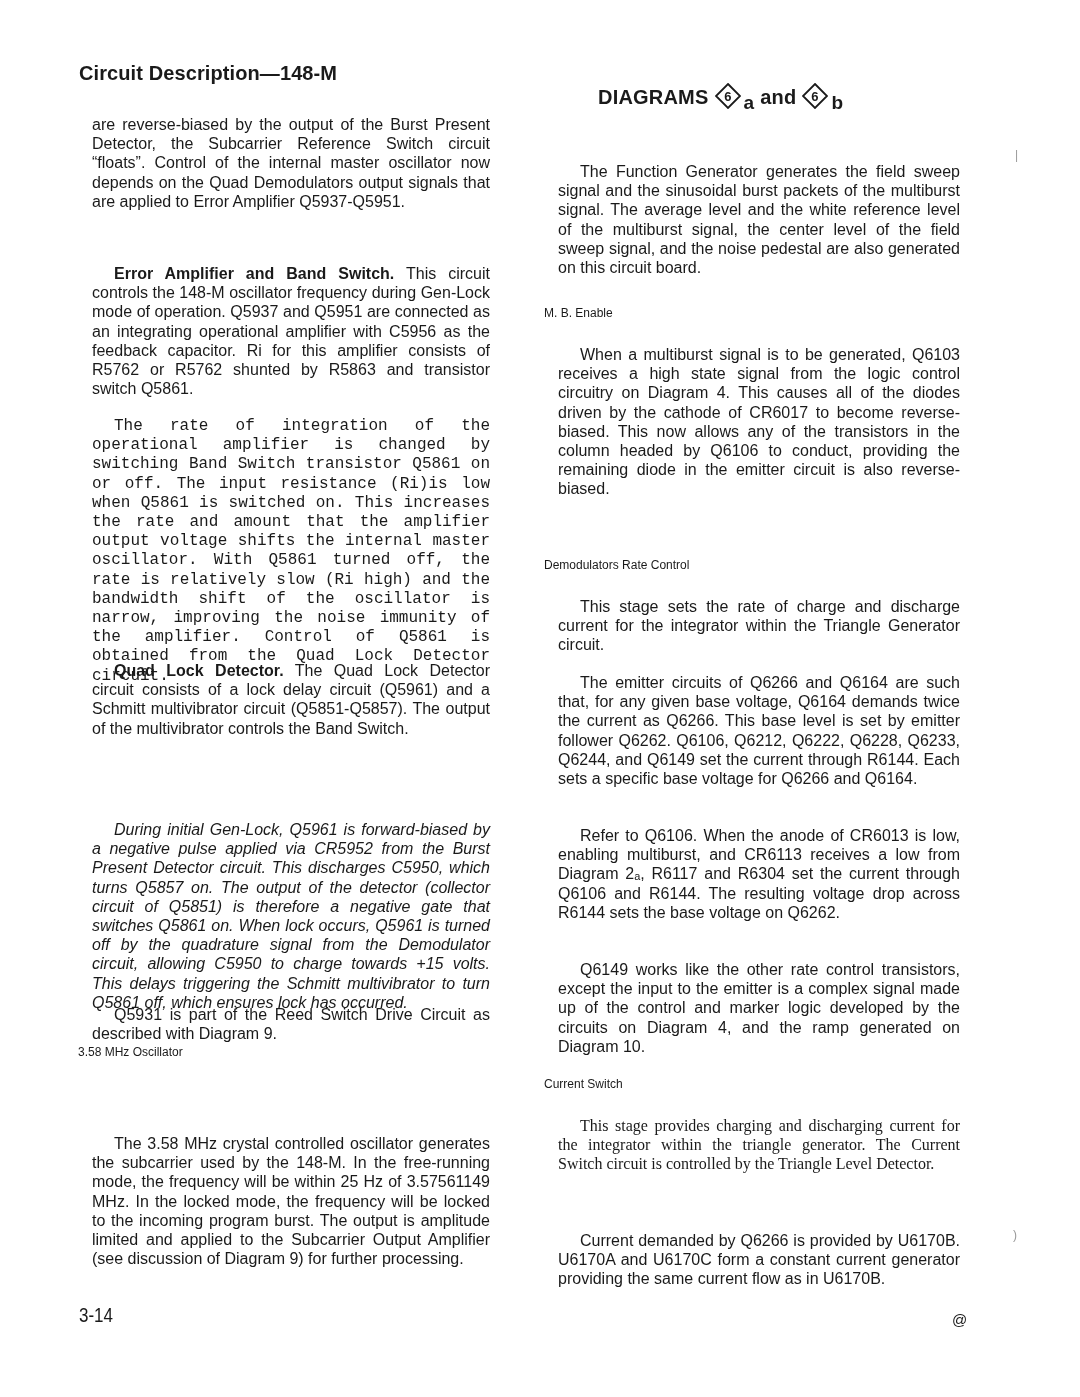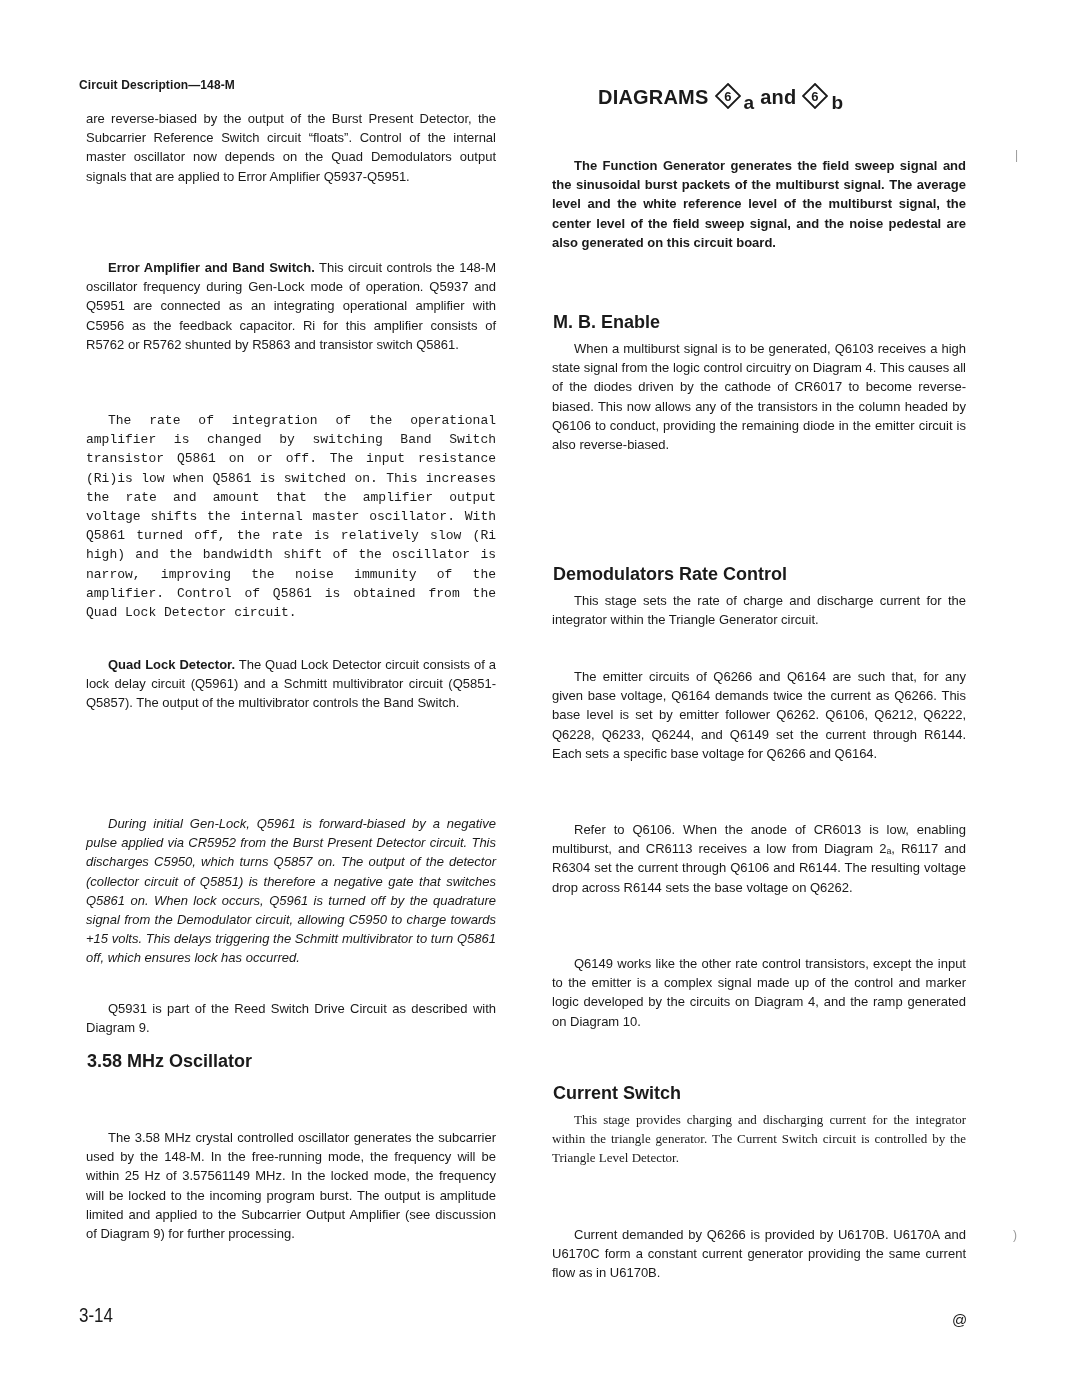--- a/index.html
+++ b/index.html
@@ -2,33 +2,33 @@
 <html><head>
 <meta charset="utf-8">
 <style>
   html, body { margin: 0; padding: 0; background: #ffffff; }
   body {
     width: 1080px; height: 1397px; position: relative; overflow: hidden;
     font-family: "Liberation Sans", sans-serif; color: #1a1a1a;
   }
   .page-header {
     position: absolute; left: 79px; top: 62px;
-    font-size: 12px; font-weight: bold; letter-spacing: 0.1px; margin-top: 16px;
+    font-size: 20px; font-weight: bold; letter-spacing: 0.1px;
   }
   .col { position: absolute; width: 426px; }
   .col-left { left: 78px; }
   .col-right { left: 544px; width: 430px; }
   p {
-    margin: 8px; font-size: 13px; line-height: 19.2px;
+    margin: 14px; font-size: 16px; line-height: 19.2px;
     text-align: justify; text-indent: 22px;
   }
   p.noindent { text-indent: 0; }
   .runin { font-weight: bold; }
   h3 {
-    margin: 9px; font-size: 18px; font-weight: bold; line-height: 20px;
+    margin: 0; font-size: 12px; font-weight: normal; line-height: 20px;
   }
   .blk { position: absolute; left: 0; right: 0; }
   .diagrams-title {
     position: absolute; left: 598px; top: 83px;
     font-size: 20px; font-weight: bold; letter-spacing: 0.2px;
     display: flex; align-items: flex-end; white-space: nowrap;
   }
   .diamond {
     display: inline-block; position: relative; width: 26px; height: 26px;
     margin: 0 3px 0 6px; vertical-align: middle;
@@ -96,21 +96,21 @@
   <span class="diamond">
     <svg viewBox="0 0 26 26">
         <polygon points="13,1 25,13 13,25 1,13" fill="none" stroke="#1a1a1a" stroke-width="1.8"></polygon>
         <text x="13" y="18" text-anchor="middle" font-size="13" font-weight="bold" font-family="Liberation Sans, sans-serif" fill="#1a1a1a">6</text>
       </svg>
   </span>
   <span class="sub">b</span>
 </div>
 
 <div class="col col-right">
-  <div class="blk" style="top:148px;font-weight:bold;">
+  <div class="blk" style="top:148px;">
     <p>The Function Generator generates the field sweep signal and the sinusoidal burst packets of the multiburst signal. The average level and the white reference level of the multiburst signal, the center level of the field sweep signal, and the noise pedestal are also generated on this circuit board.</p>
   </div>
 
   <div class="blk" style="top:303px;">
     <h3>M. B. Enable</h3>
   </div>
   <div class="blk" style="top:331px;">
     <p>When a multiburst signal is to be generated, Q6103 receives a high state signal from the logic control circuitry on Diagram 4. This causes all of the diodes driven by the cathode of CR6017 to become reverse-biased. This now allows any of the transistors in the column headed by Q6106 to conduct, providing the remaining diode in the emitter circuit is also reverse-biased.</p>
   </div>
 

